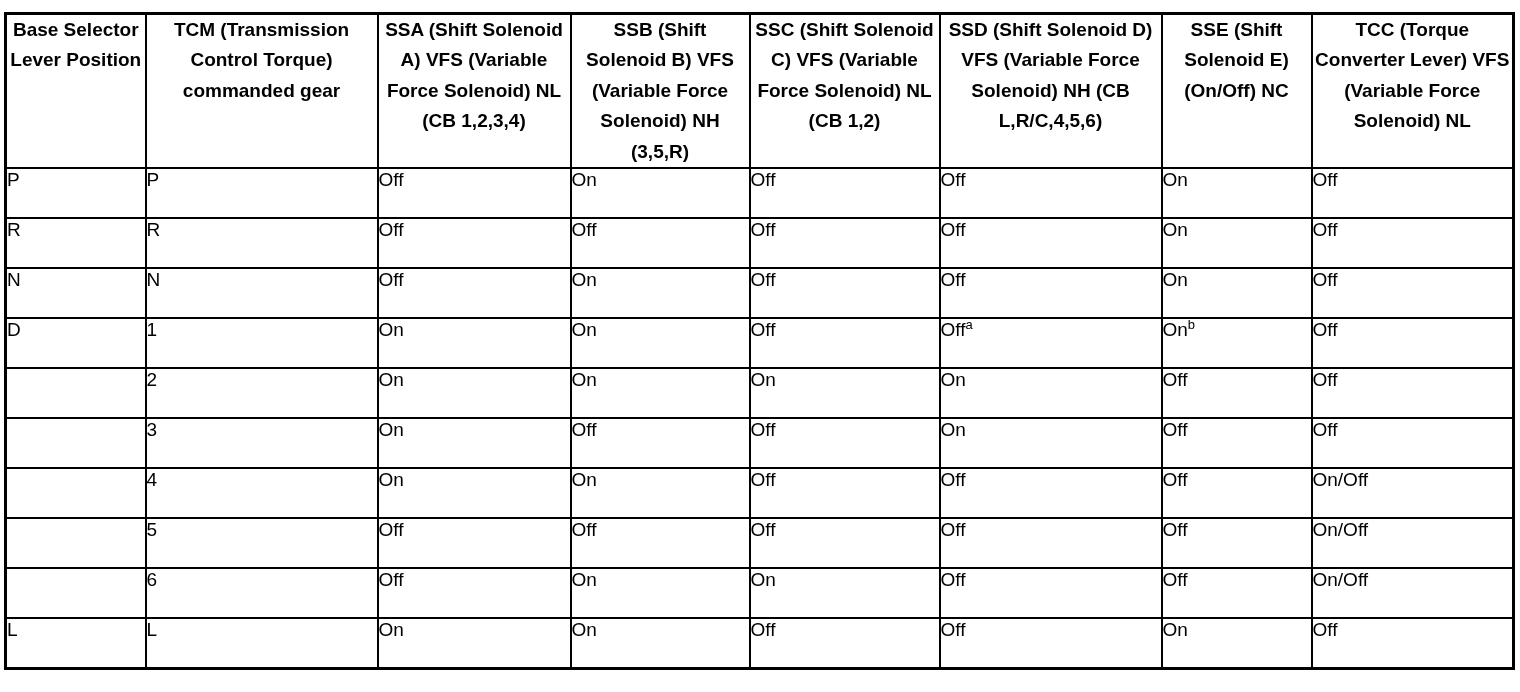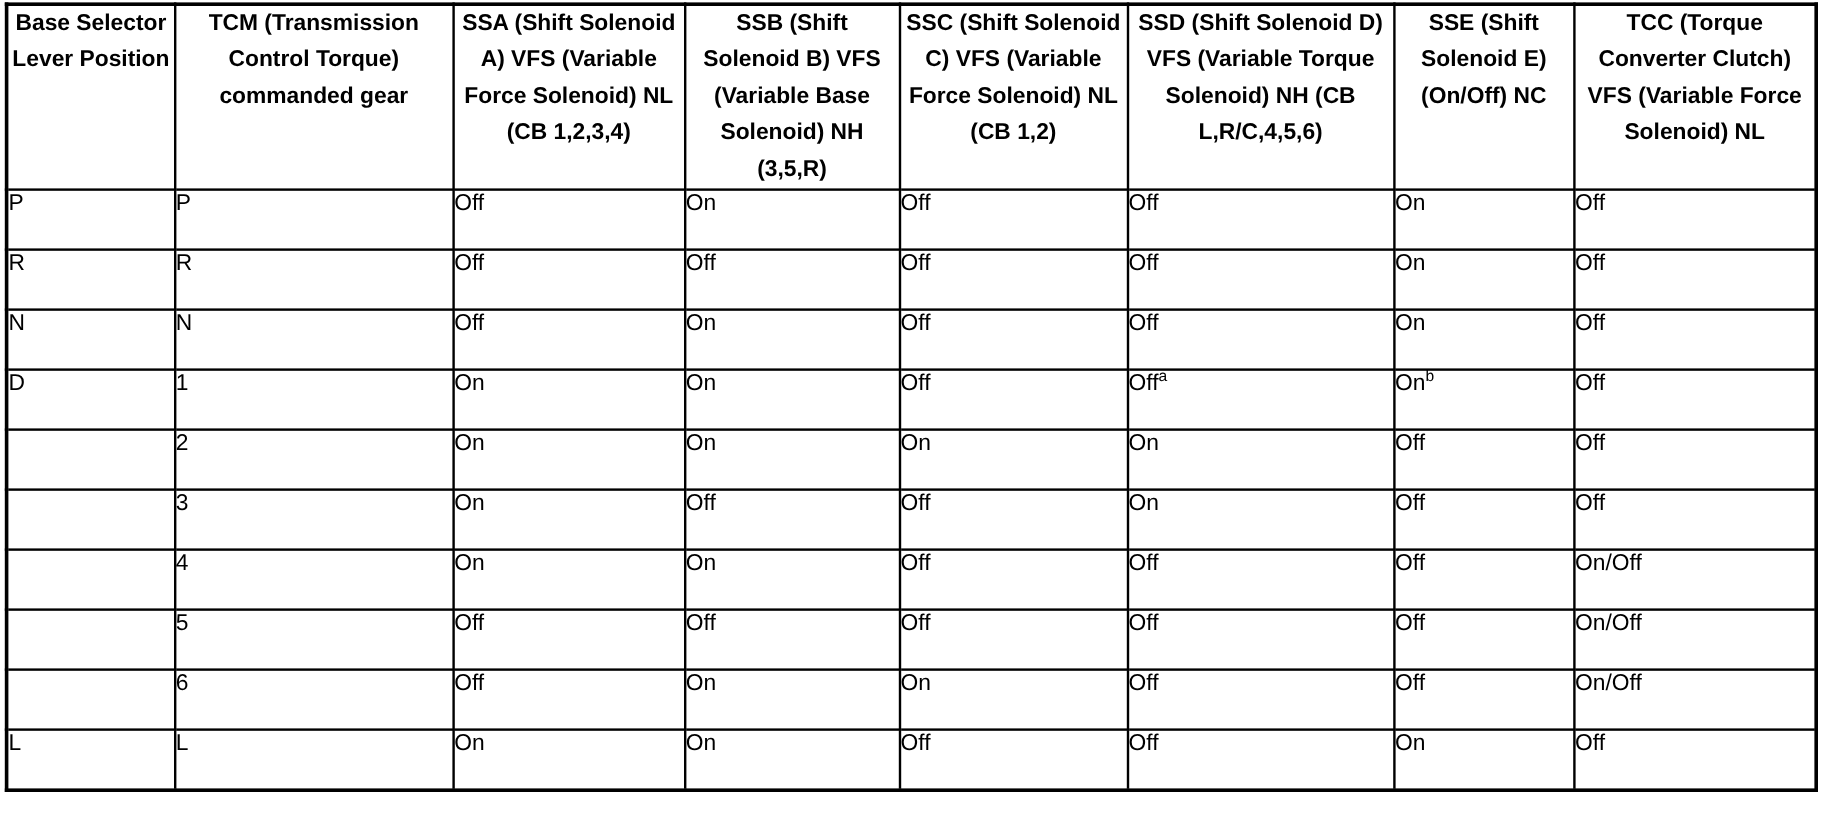--- a/index.html
+++ b/index.html
@@ -9,21 +9,21 @@
   }
   body {
     width: 1520px;
     height: 692px;
     font-family: "Liberation Sans", sans-serif;
     color: #000000;
     overflow: hidden;
   }
   #table-wrap {
     width: 1512px;
-    margin: 2px 0 0 4px;
+    margin: 12px 0 0 4px;
   }
   table.solenoid-table {
     border-collapse: collapse;
     table-layout: fixed;
     width: 1508px;
     border: 3px solid #000;
   }
   table.solenoid-table th,
   table.solenoid-table td {
     border: 2px solid #000;
@@ -75,25 +75,25 @@
       <col class="c4">
         <col class="c5">
         <col class="c6">
         <col class="c7">
     </colgroup>
     <thead>
       <tr>
         <th>Base Selector Lever Position</th>
         <th>TCM (Transmission Control Torque) commanded gear</th>
         <th>SSA (Shift Solenoid A) VFS (Variable Force Solenoid) NL (CB 1,2,3,4)</th>
-        <th>SSB (Shift Solenoid B) VFS (Variable Base Solenoid) NH (3,5,R)</th>
+        <th>SSB (Shift Solenoid B) VFS (Variable Force Solenoid) NH (3,5,R)</th>
         <th>SSC (Shift Solenoid C) VFS (Variable Force Solenoid) NL (CB 1,2)</th>
-        <th>SSD (Shift Solenoid D) VFS (Variable Torque Solenoid) NH (CB L,R/C,4,5,6)</th>
+        <th>SSD (Shift Solenoid D) VFS (Variable Force Solenoid) NH (CB L,R/C,4,5,6)</th>
         <th>SSE (Shift Solenoid E) (On/Off) NC</th>
-        <th>TCC (Torque Converter Clutch) VFS (Variable Force Solenoid) NL</th>
+        <th>TCC (Torque Converter Lever) VFS (Variable Force Solenoid) NL</th>
       </tr>
     </thead>
     <tbody id="table-body">
         <tr>
           <td>P</td>
           <td>P</td>
           <td>Off</td>
           <td>On</td>
           <td>Off</td>
           <td>Off</td>

